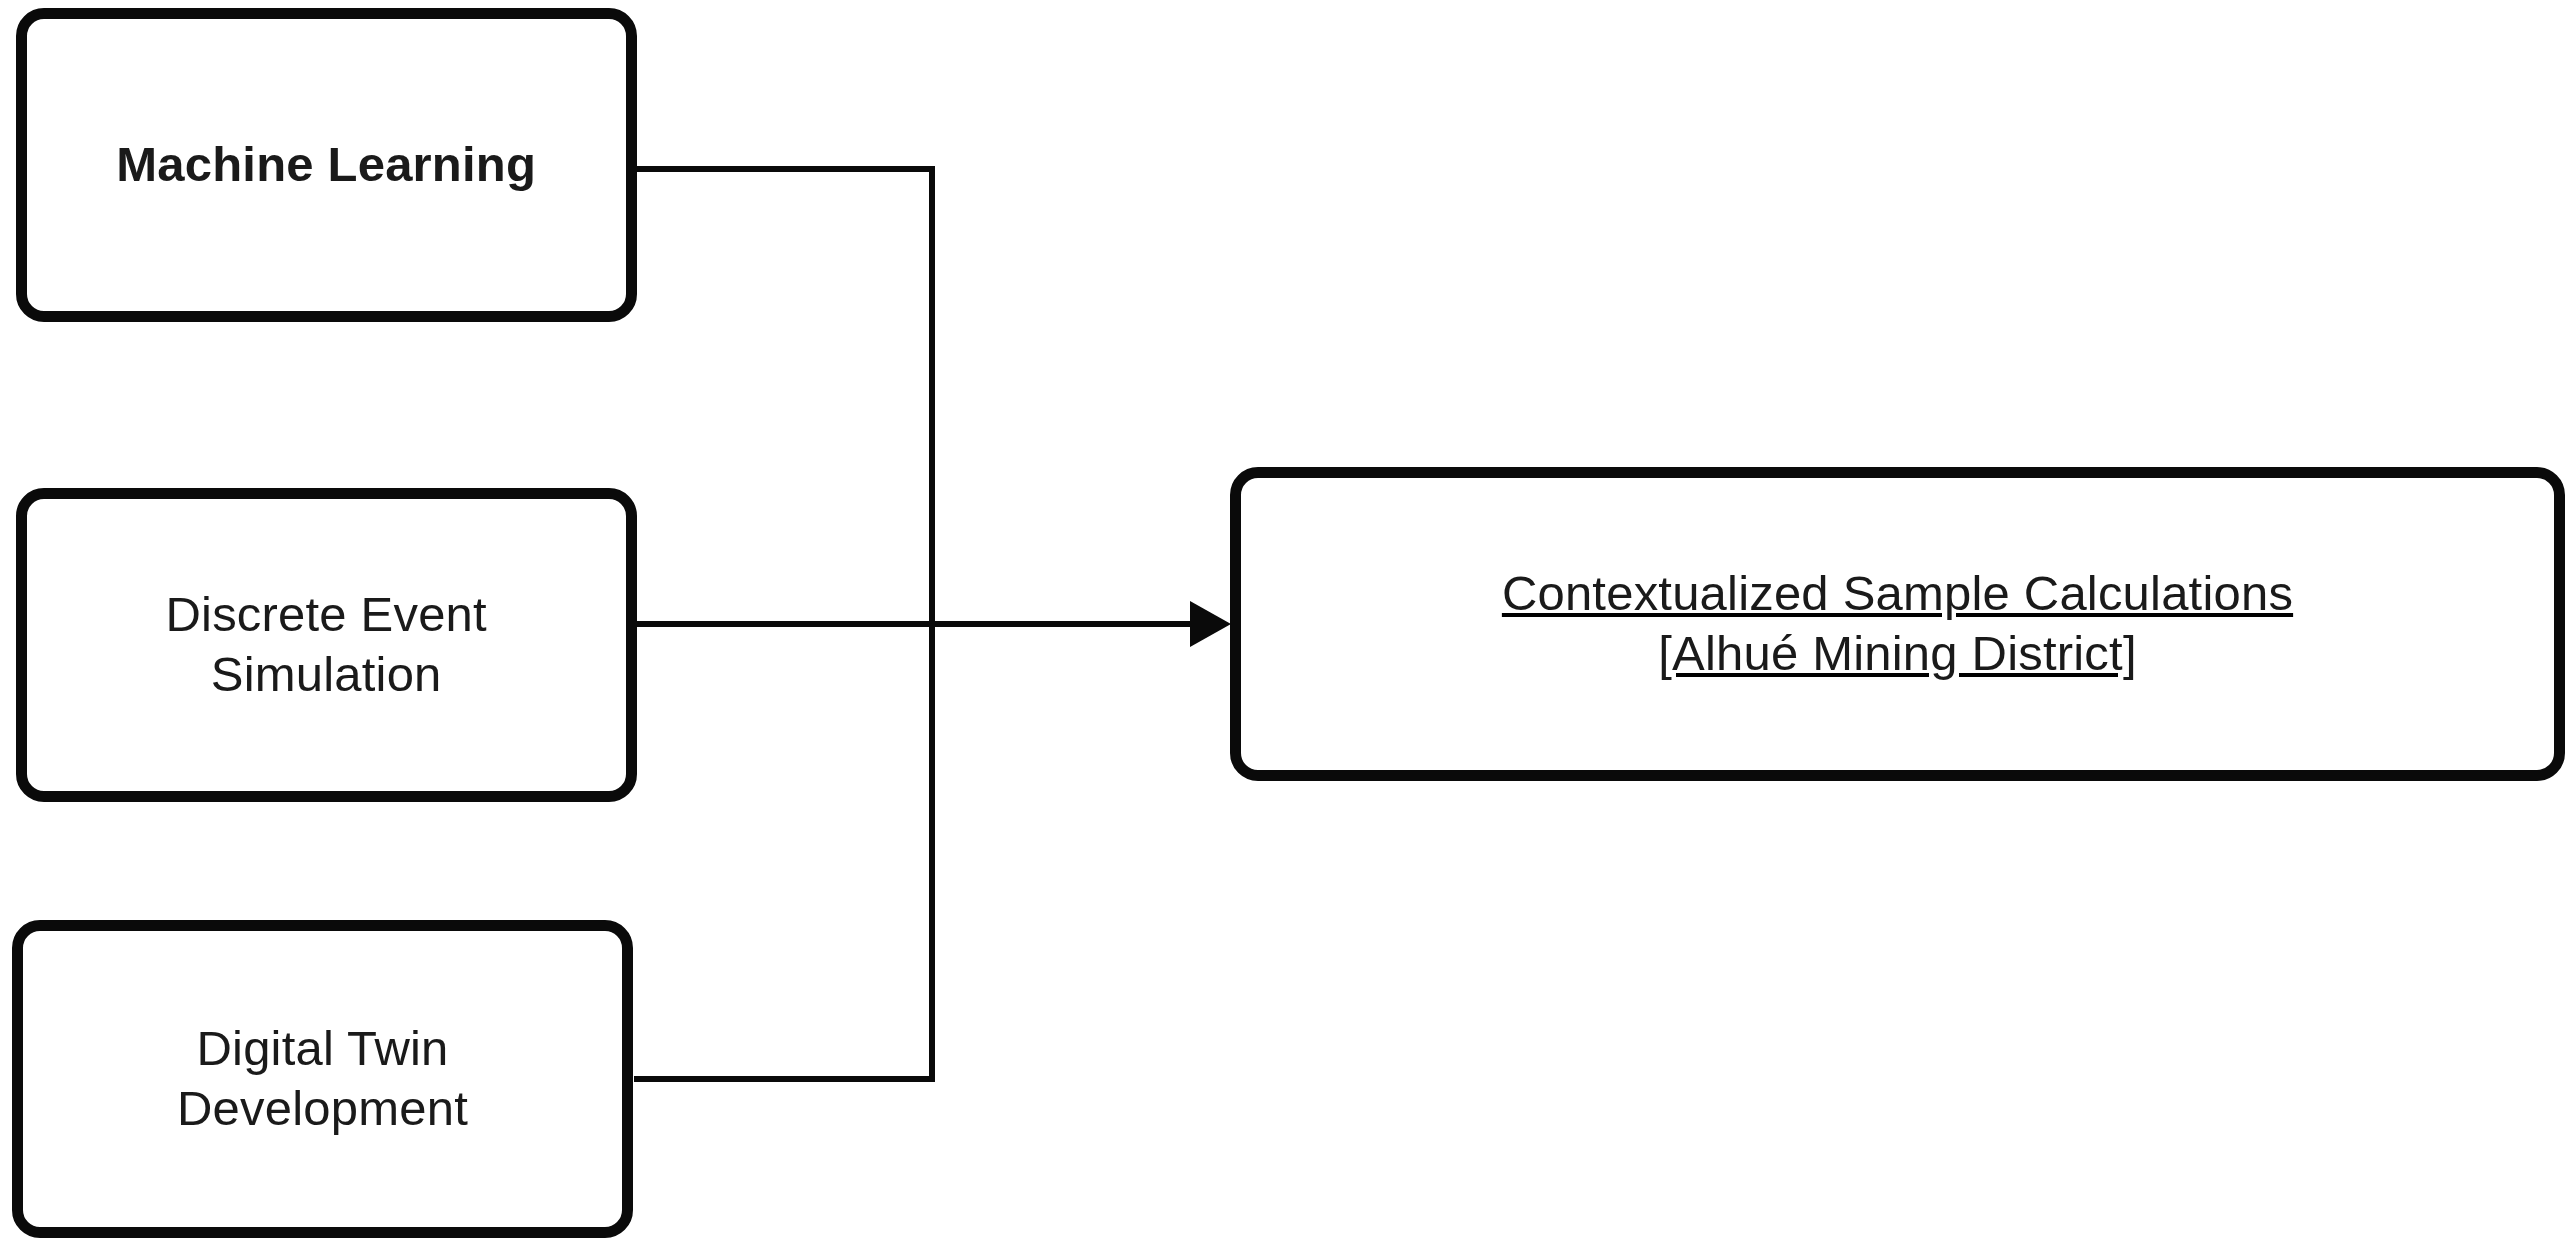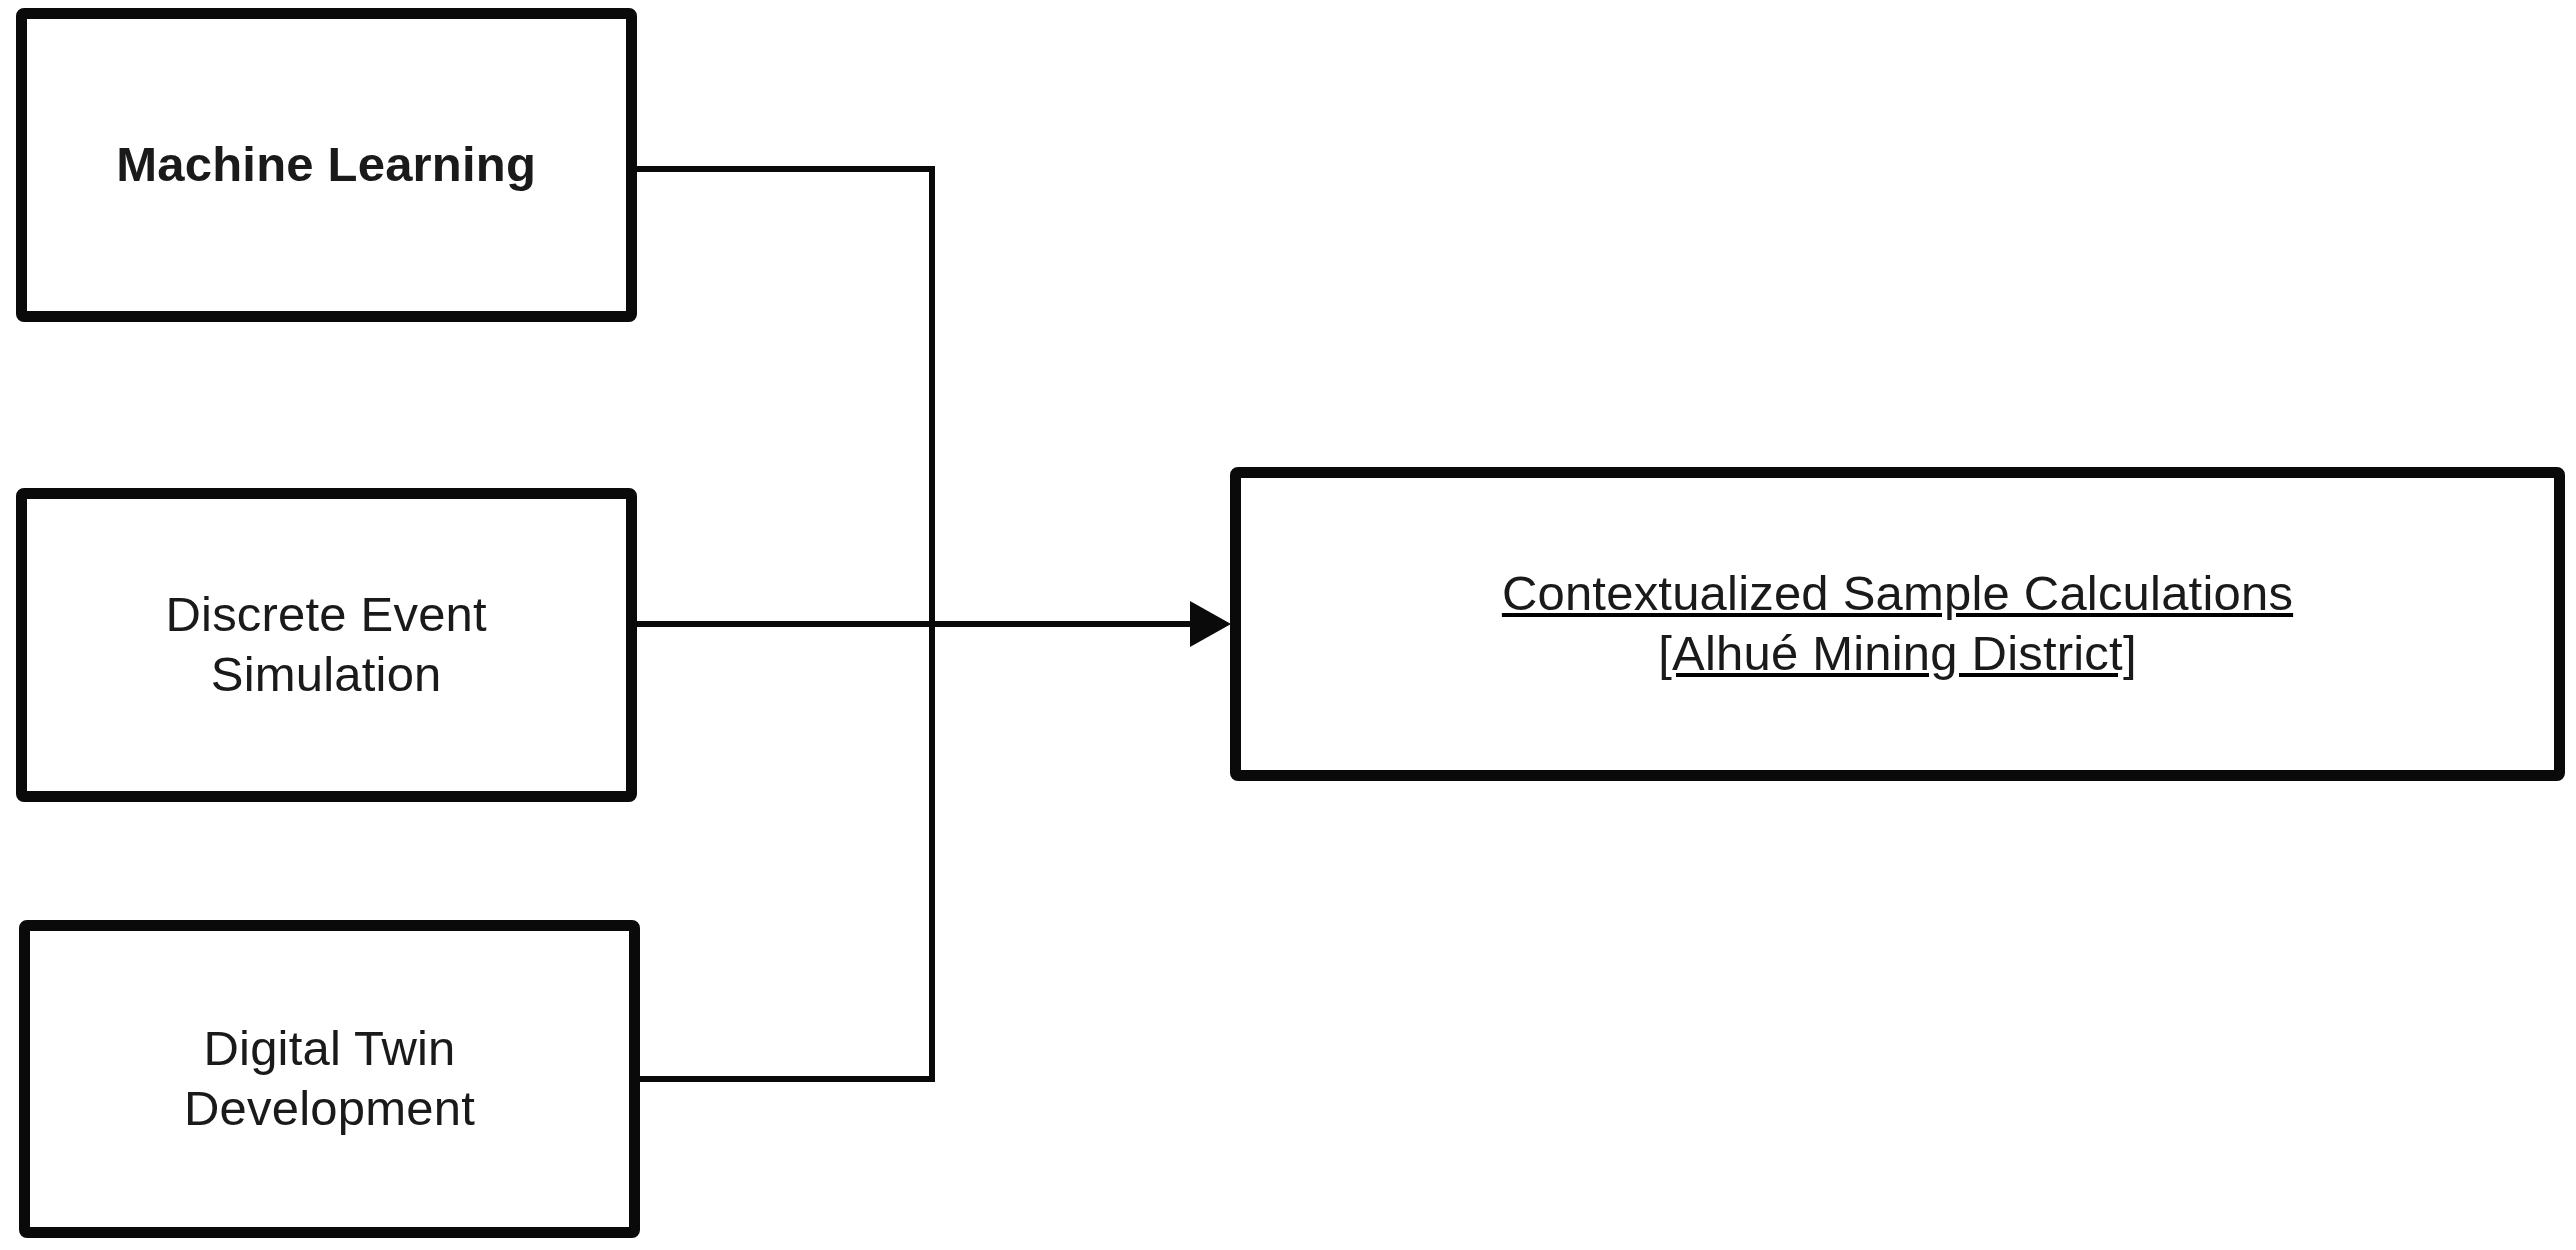--- a/index.html
+++ b/index.html
@@ -16,21 +16,21 @@
     height: 1251px;
     background: #ffffff;
     overflow: hidden;
   }
 
   .node {
     position: absolute;
     box-sizing: border-box;
     background: #ffffff;
     border: 11px solid #0a0a0a;
-    border-radius: 8px;
+    border-radius: 28px;
     display: flex;
     align-items: center;
     justify-content: center;
     text-align: center;
   }
   .node-label {
     font-family: "Liberation Sans", sans-serif;
     color: #1a1a1a;
     font-size: 49px;
     line-height: 1.22;
@@ -38,21 +38,21 @@
     white-space: pre-line;
     padding: 0 14px;
   }
   .node-label.bold {
     font-weight: 700;
   }
 
   
   #node-ml      { left: 15.7px;   top: 7.8px;   width: 621px; height: 314px; }
   #node-des     { left: 15.7px;   top: 488px;  width: 621px; height: 314px; }
-  #node-dt      { left: 19px;   top: 920px; width: 621px; height: 318px; }
+  #node-dt      { left: 12px;   top: 920px; width: 621px; height: 318px; }
   #node-target  { left: 1230px; top: 467px;  width: 1335px; height: 314px; text-decoration: underline; }
 
   
   .conn {
     position: absolute;
     background: #0a0a0a;
   }
   #conn-top-h    { left: 634px;  top: 166px;  width: 301px; height: 5.5px; }
   #conn-bottom-h { left: 634px;  top: 1076px; width: 301px; height: 5.5px; }
   #conn-vert     { left: 929px; top: 166px;  width: 5.5px;   height: 915px; }

